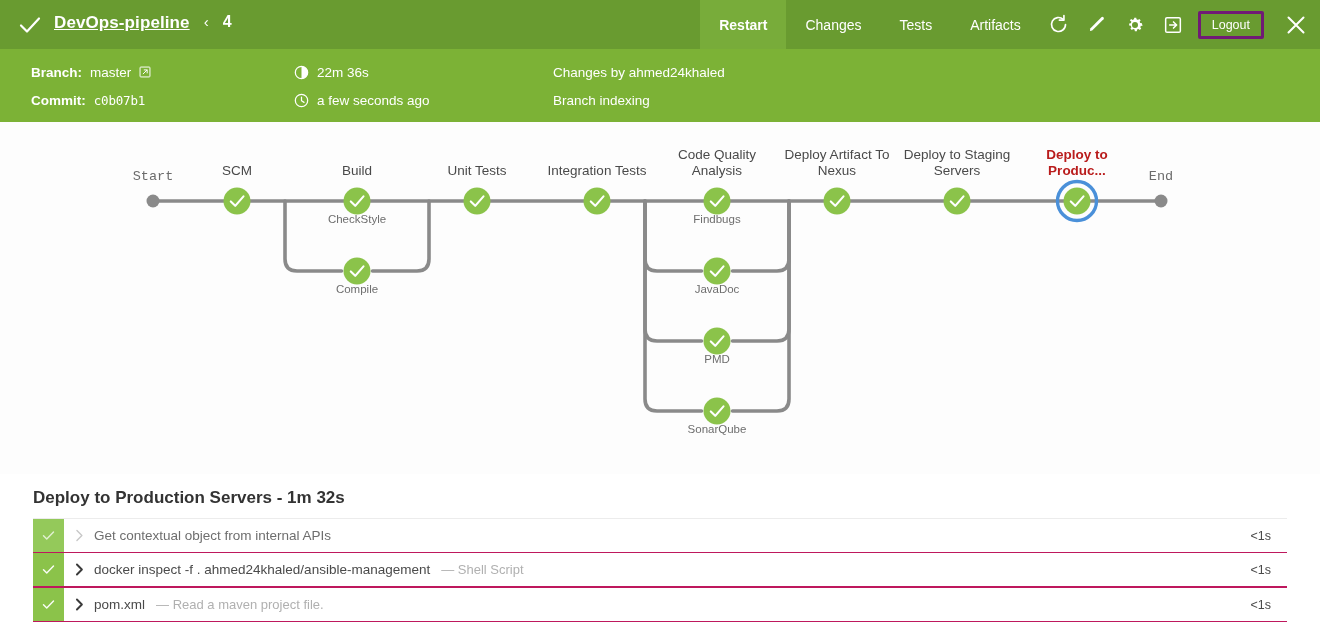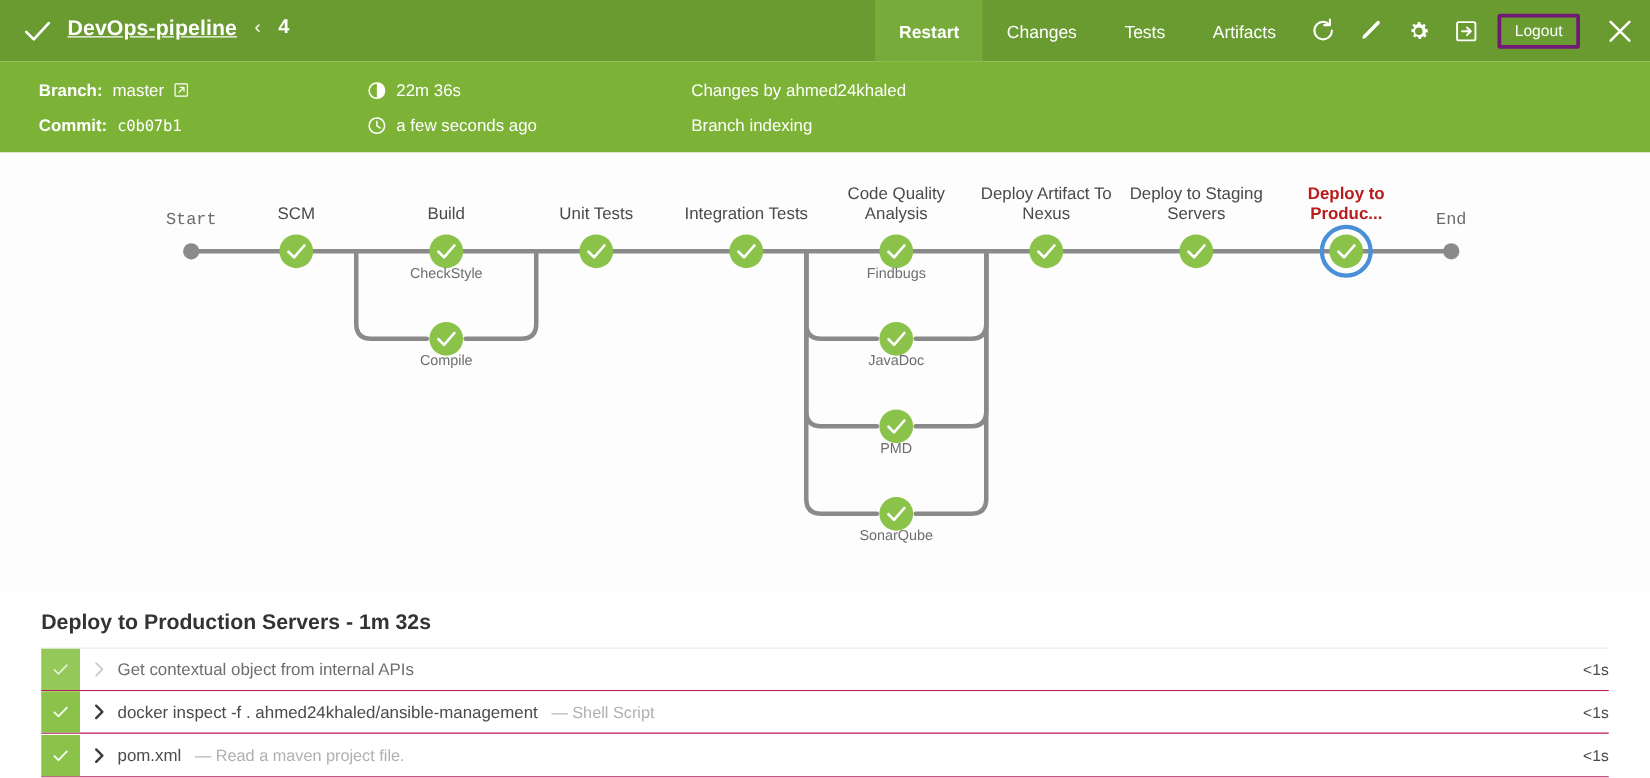--- a/index.html
+++ b/index.html
@@ -75,33 +75,33 @@
   .steps-head { position:absolute; left:33px; top:14px; font-size:17px; font-weight:bold; color:#333; }
   .steps-actions { position:absolute; right:38px; top:10px; display:flex; align-items:center; gap:11px;}
   .restart-link {
     color:#4a90d9; font-size:13.5px; text-decoration:underline; white-space:nowrap;
   }
   .restart-ico { width:20px;height:20px;border-radius:50%;background:#2b7cc4;display:flex;align-items:center;justify-content:center;}
   .sq-ico { width:20px;height:20px;display:flex;align-items:center;justify-content:center;}
 
   .step-row {
     position:absolute; left:33px; width:1254px; height:33px;
-    border-bottom:1px solid #be185d; background:#fff; display:flex; align-items:center;
+    border-bottom:5px solid #be185d; background:#fff; display:flex; align-items:center;
   }
   .step-row:first-of-type { border-top:1px solid #ececec; }
   .step-status {
     width:31px; height:33px; background:#8bc34a; display:flex; align-items:center; justify-content:center;
     flex:0 0 auto;
   }
   .step-status.pale { background:#94c95a; }
   .step-chev { width:30px; display:flex; align-items:center; justify-content:center; flex:0 0 auto;}
   .step-title { font-size:13.5px; color:#4a4a4a; white-space:nowrap; }
   .step-title.muted { color:#6e6e6e; }
   .step-sub { font-size:13px; color:#b0b0b0; margin-left:11px; white-space:nowrap; }
-  .step-dur { margin-left:auto; font-size:12.5px; color:#4a4a4a; }
+  .step-dur { margin-left:auto; margin-right:16px; font-size:12.5px; color:#4a4a4a; }
   .scroll-gutter { position:absolute; right:0; top:474px; width:14px; height:148px; background:#fff;}
 </style>
 </head>
 <body>
 
 <div id="root">
 
   <div class="topbar">
     <div class="topbar-left">
       <span class="hdr-check">

